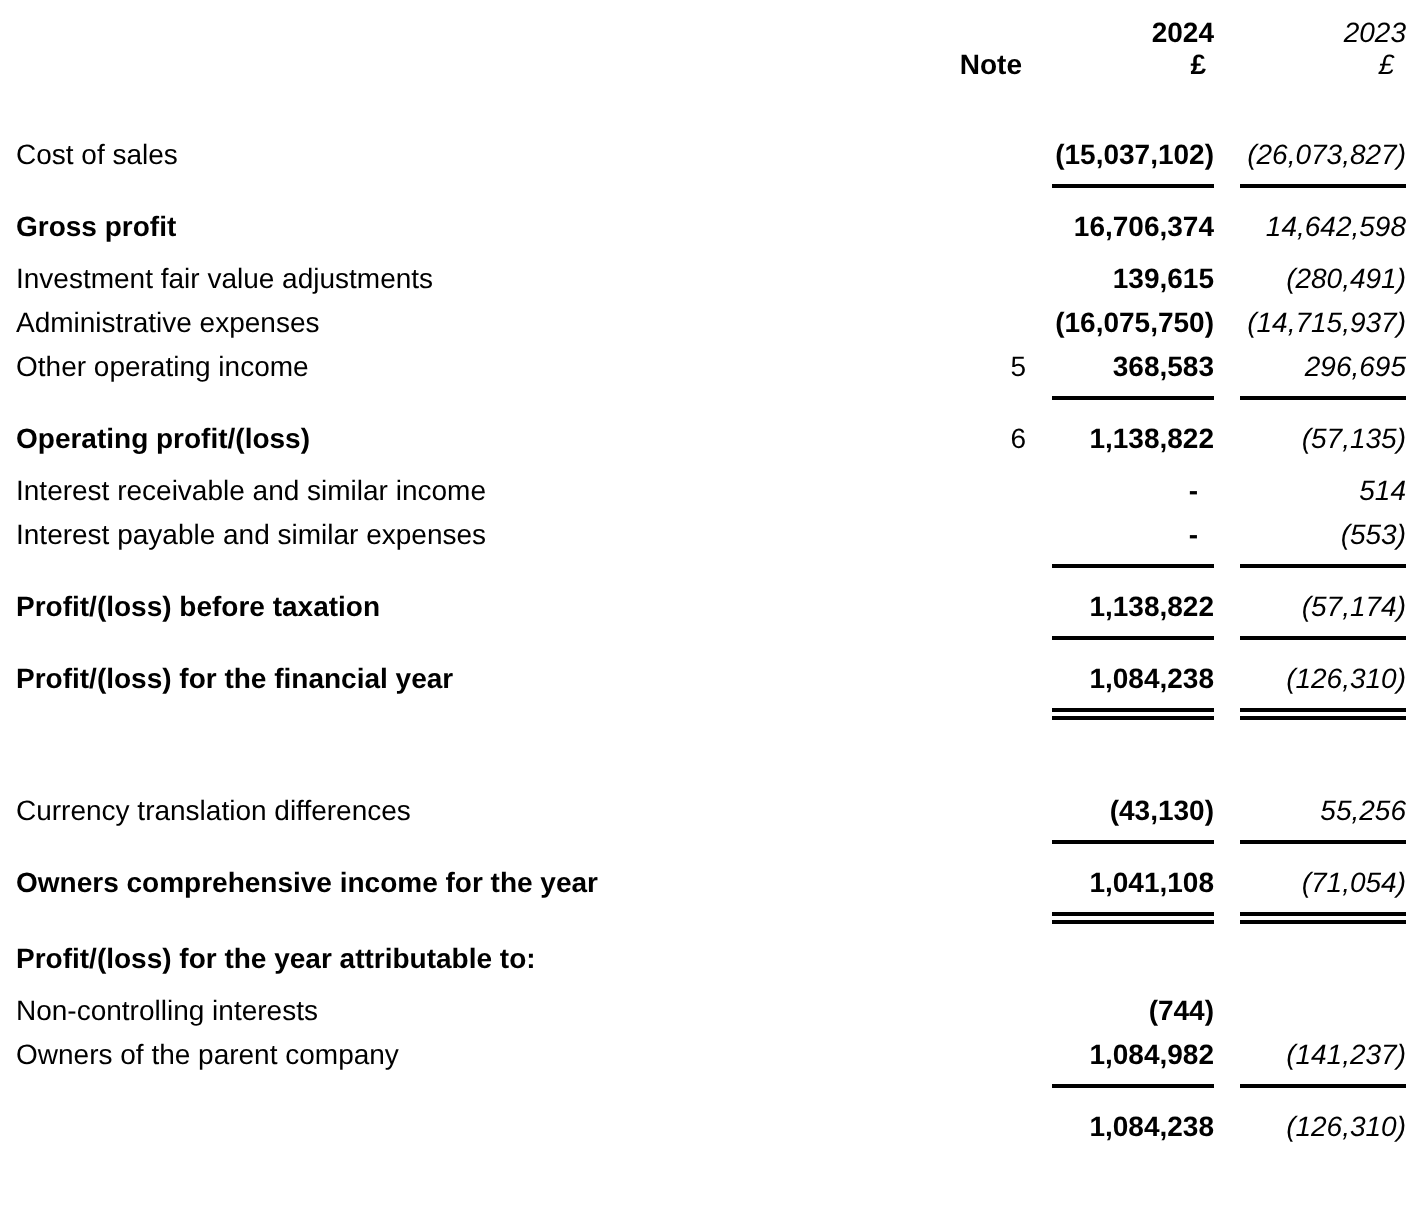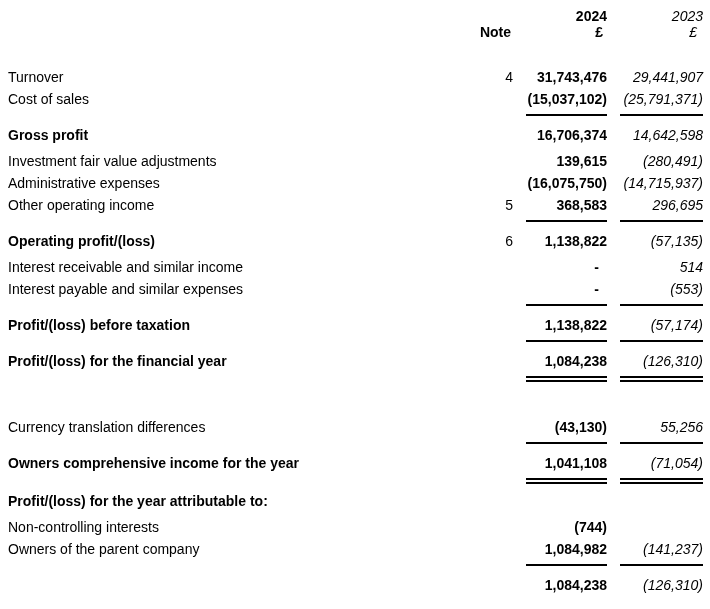--- a/index.html
+++ b/index.html
@@ -67,30 +67,24 @@
   </div>
   <div class="row header-row currency">
     <div class="cell label"></div>
     <div class="cell note hdr-note">Note</div>
     <div class="cell v2024 hdr-2024">£</div>
     <div class="cell v2023 hdr-2023">£</div>
   </div>
 
   <div id="statement-body">
       <div class="row item">
-        <div class="cell label">Turnover</div>
-        <div class="cell note">4</div>
-        <div class="cell v2024">31,743,476</div>
-        <div class="cell v2023">29,441,907</div>
-      </div>
-      <div class="row item">
         <div class="cell label">Cost of sales</div>
         <div class="cell note"></div>
         <div class="cell v2024">(15,037,102)</div>
-        <div class="cell v2023">(25,791,371)</div>
+        <div class="cell v2023">(26,073,827)</div>
       </div>
       <div class="row rule">
         <div class="cell label"></div>
         <div class="cell note"></div>
         <div class="cell v2024 line"></div>
         <div class="cell v2023 line"></div>
       </div>
       <div class="row item bold">
         <div class="cell label">Gross profit</div>
         <div class="cell note"></div>

